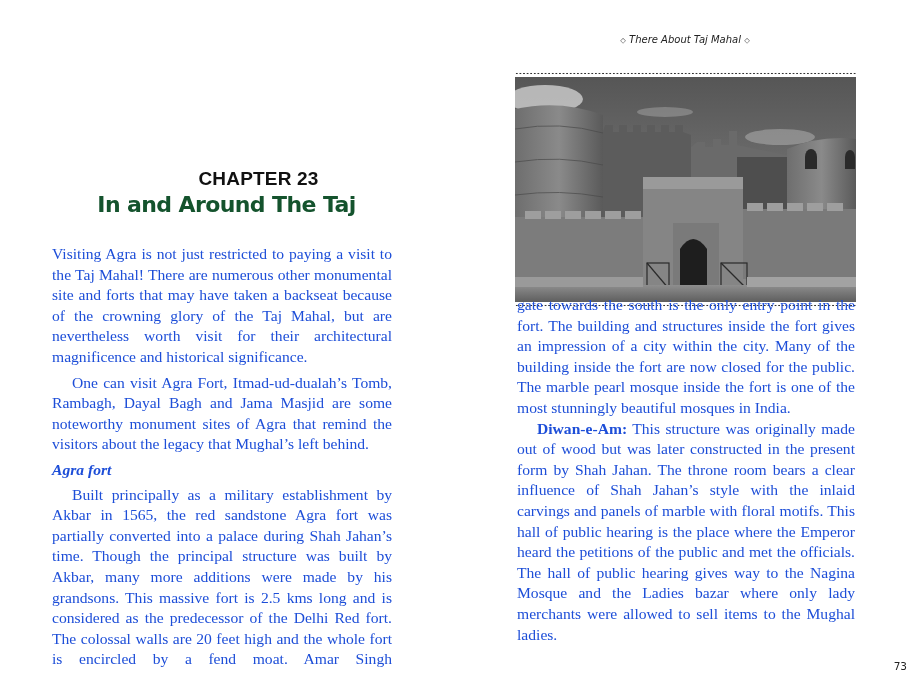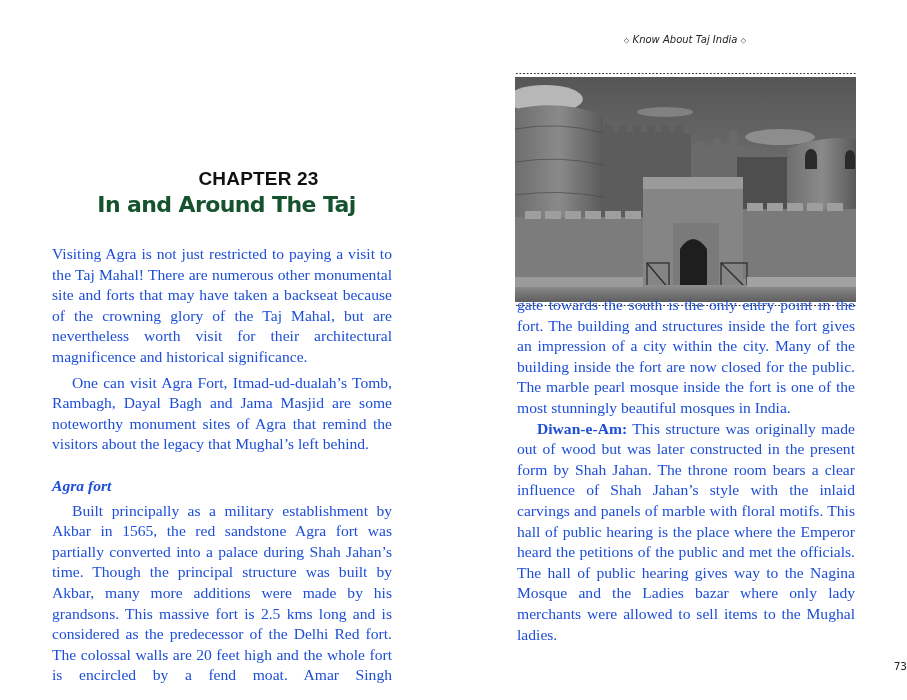--- a/index.html
+++ b/index.html
@@ -61,29 +61,29 @@
 </head>
 <body>
 
 <div class="page page-left">
   <div class="chapter-label">CHAPTER 23</div>
   <div class="chapter-title">In and Around The Taj</div>
 
   <div class="body-text left-text">
     <p>Visiting Agra is not just restricted to paying a visit to the Taj Mahal! There are numerous other monumental site and forts that may have taken a backseat because of the crowning glory of the Taj Mahal, but are nevertheless worth visit for their architectural magnificence and historical significance.</p>
     <p class="indent" style="margin-top:5px;">One can visit Agra Fort, Itmad-ud-dualah’s Tomb, Rambagh, Dayal Bagh and Jama Masjid are some noteworthy monument sites of Agra that remind the visitors about the legacy that Mughal’s left behind.</p>
-    <p class="subhead" style="margin-top:21px;">Agra fort</p>
+    <p class="subhead" style="margin-top:5px;">Agra fort</p>
     <p class="indent" style="margin-top:4px; text-align-last: justify;">Built principally as a military establishment by Akbar in 1565, the red sandstone Agra fort was partially converted into a palace during Shah Jahan’s time. Though the principal structure was built by Akbar, many more additions were made by his grandsons. This massive fort is 2.5 kms long and is considered as the predecessor of the Delhi Red fort. The colossal walls are 20 feet high and the whole fort is encircled by a fend moat. Amar Singh</p>
   </div>
 </div>
 
 <div class="page page-right">
   <div class="running-header">
     <span class="orn">⬦</span>
-    <span>Know About Taj India</span>
+    <span>There About Taj Mahal</span>
     <span class="orn">⬦</span>
   </div>
 
   <div class="figure">
     <div class="dots-top"></div>
     <div class="photo">
       <svg width="341" height="225" viewBox="0 0 341 225">
         <defs>
           <linearGradient id="sky" x1="0" y1="0" x2="0" y2="1">
             <stop offset="0" stop-color="#565656"></stop>

